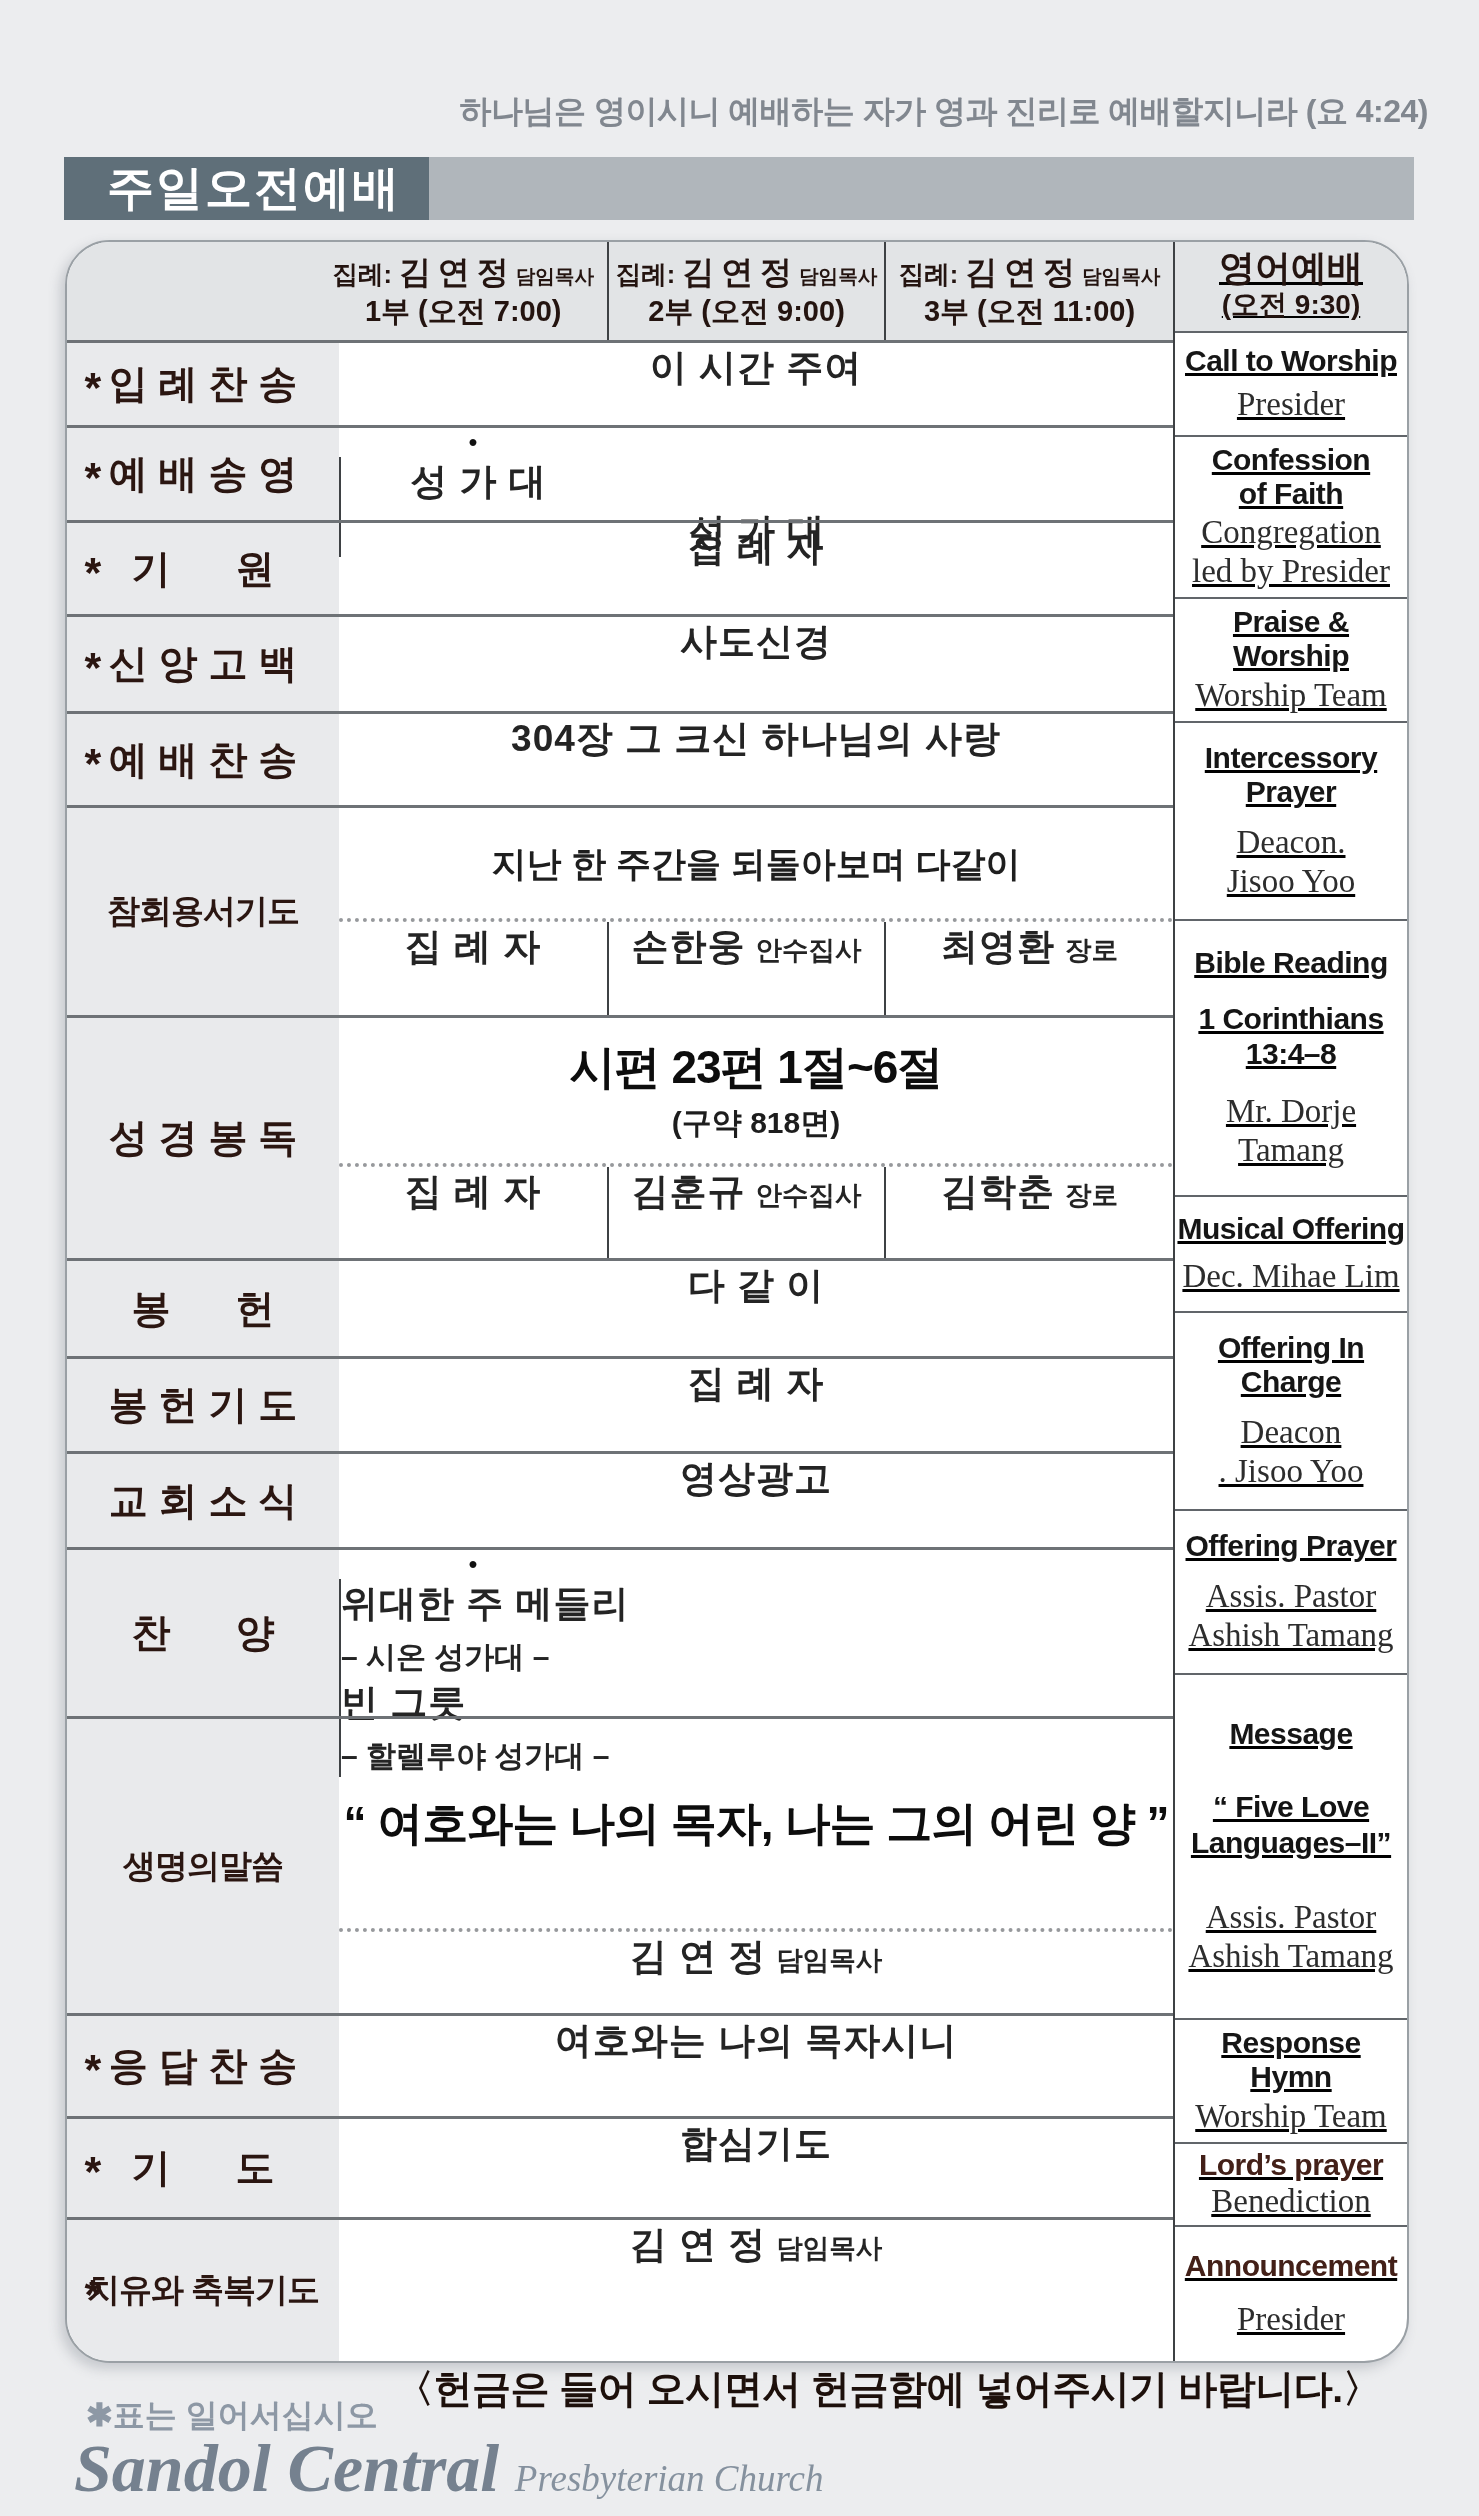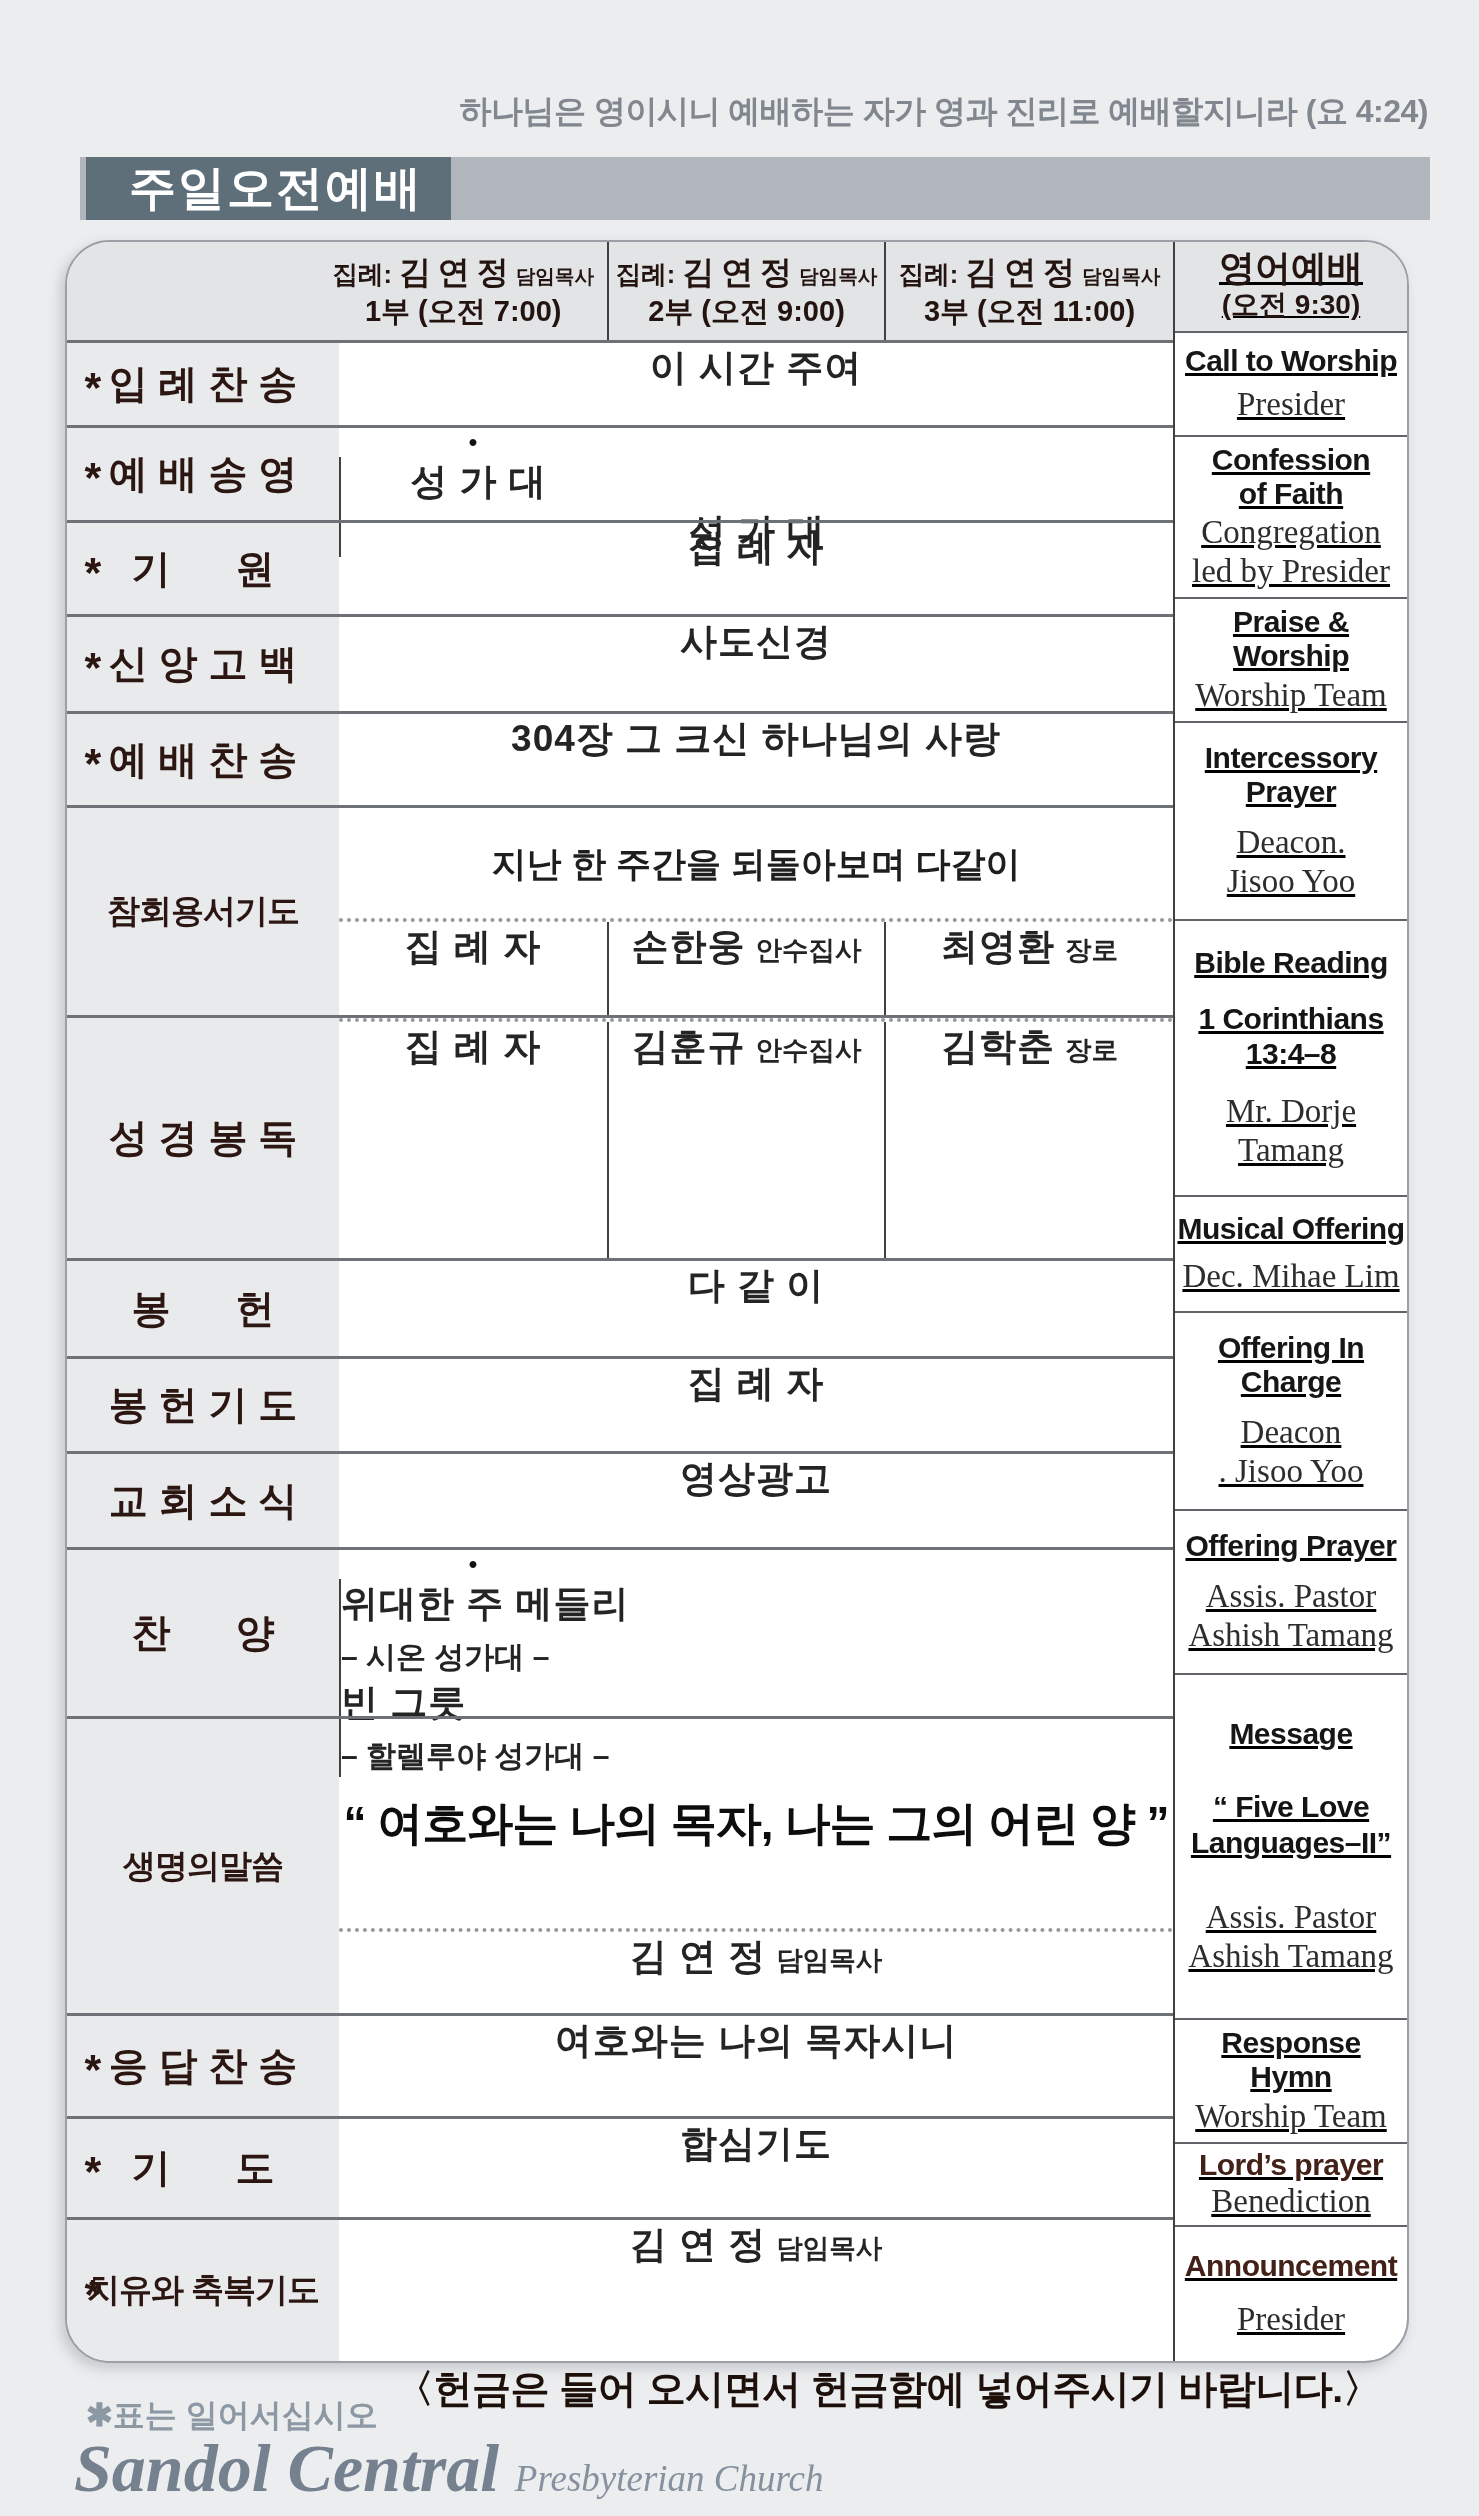--- a/index.html
+++ b/index.html
@@ -5,21 +5,21 @@
   * { margin:0; padding:0; box-sizing:border-box; }
   html,body { background:#ecedef; }
   .page{
     position:relative; width:1479px; height:2516px; background:#ecedef;
     font-family:"Liberation Sans", sans-serif; overflow:hidden;
   }
   .verse{
     position:absolute; top:90px; right:51px;
     font-size:32px; font-weight:700; color:#81878f; letter-spacing:-0.5px;
   }
-  .titlebar{ position:absolute; left:80px; top:157px; width:1350px; height:63px; background:#b0b6bb; display:flex;padding-left:6px; }
+  .titlebar{ position:absolute; left:64px; top:157px; width:1350px; height:63px; background:#b0b6bb; display:flex; }
   .titlebar-dark{
     width:365px; height:100%; background:#5f6f79; color:#ffffff;
     font-size:47px; font-weight:800; letter-spacing:2px;
     display:flex; align-items:center; padding-left:43px;
   }
   .titlebar-light{ flex:1; }
 
   .sheet{
     position:absolute; left:65px; top:240px; width:1344px; height:2123px;
     background:#ffffff; border:2.9px solid #9aa0a5; border-radius:45px;
@@ -216,20 +216,24 @@
                 </div>
               </div>
             </div>
           </div>
         </div>
         <div class="mrow" style="height: 243px;">
           <div class="label-cell">
             <span class="label-text">성 경 봉 독</span>
           </div>
           <div class="content">
+            <div class="top-block" style="height: 145px;">
+              <div class="top-big">시편 23편 1절~6절</div>
+              <div class="top-sub">(구약 818면)</div>
+            </div>
             <div class="bottom-block cells">
               <div class="cell c0">
                 <div class="cmain">
                   <span class="ctext">집 례 자</span>
                 </div>
               </div>
               <div class="cell c1">
                 <div class="cmain">
                   <span class="ctext">김훈규</span>
                   <span class="csuffix">안수집사</span>

